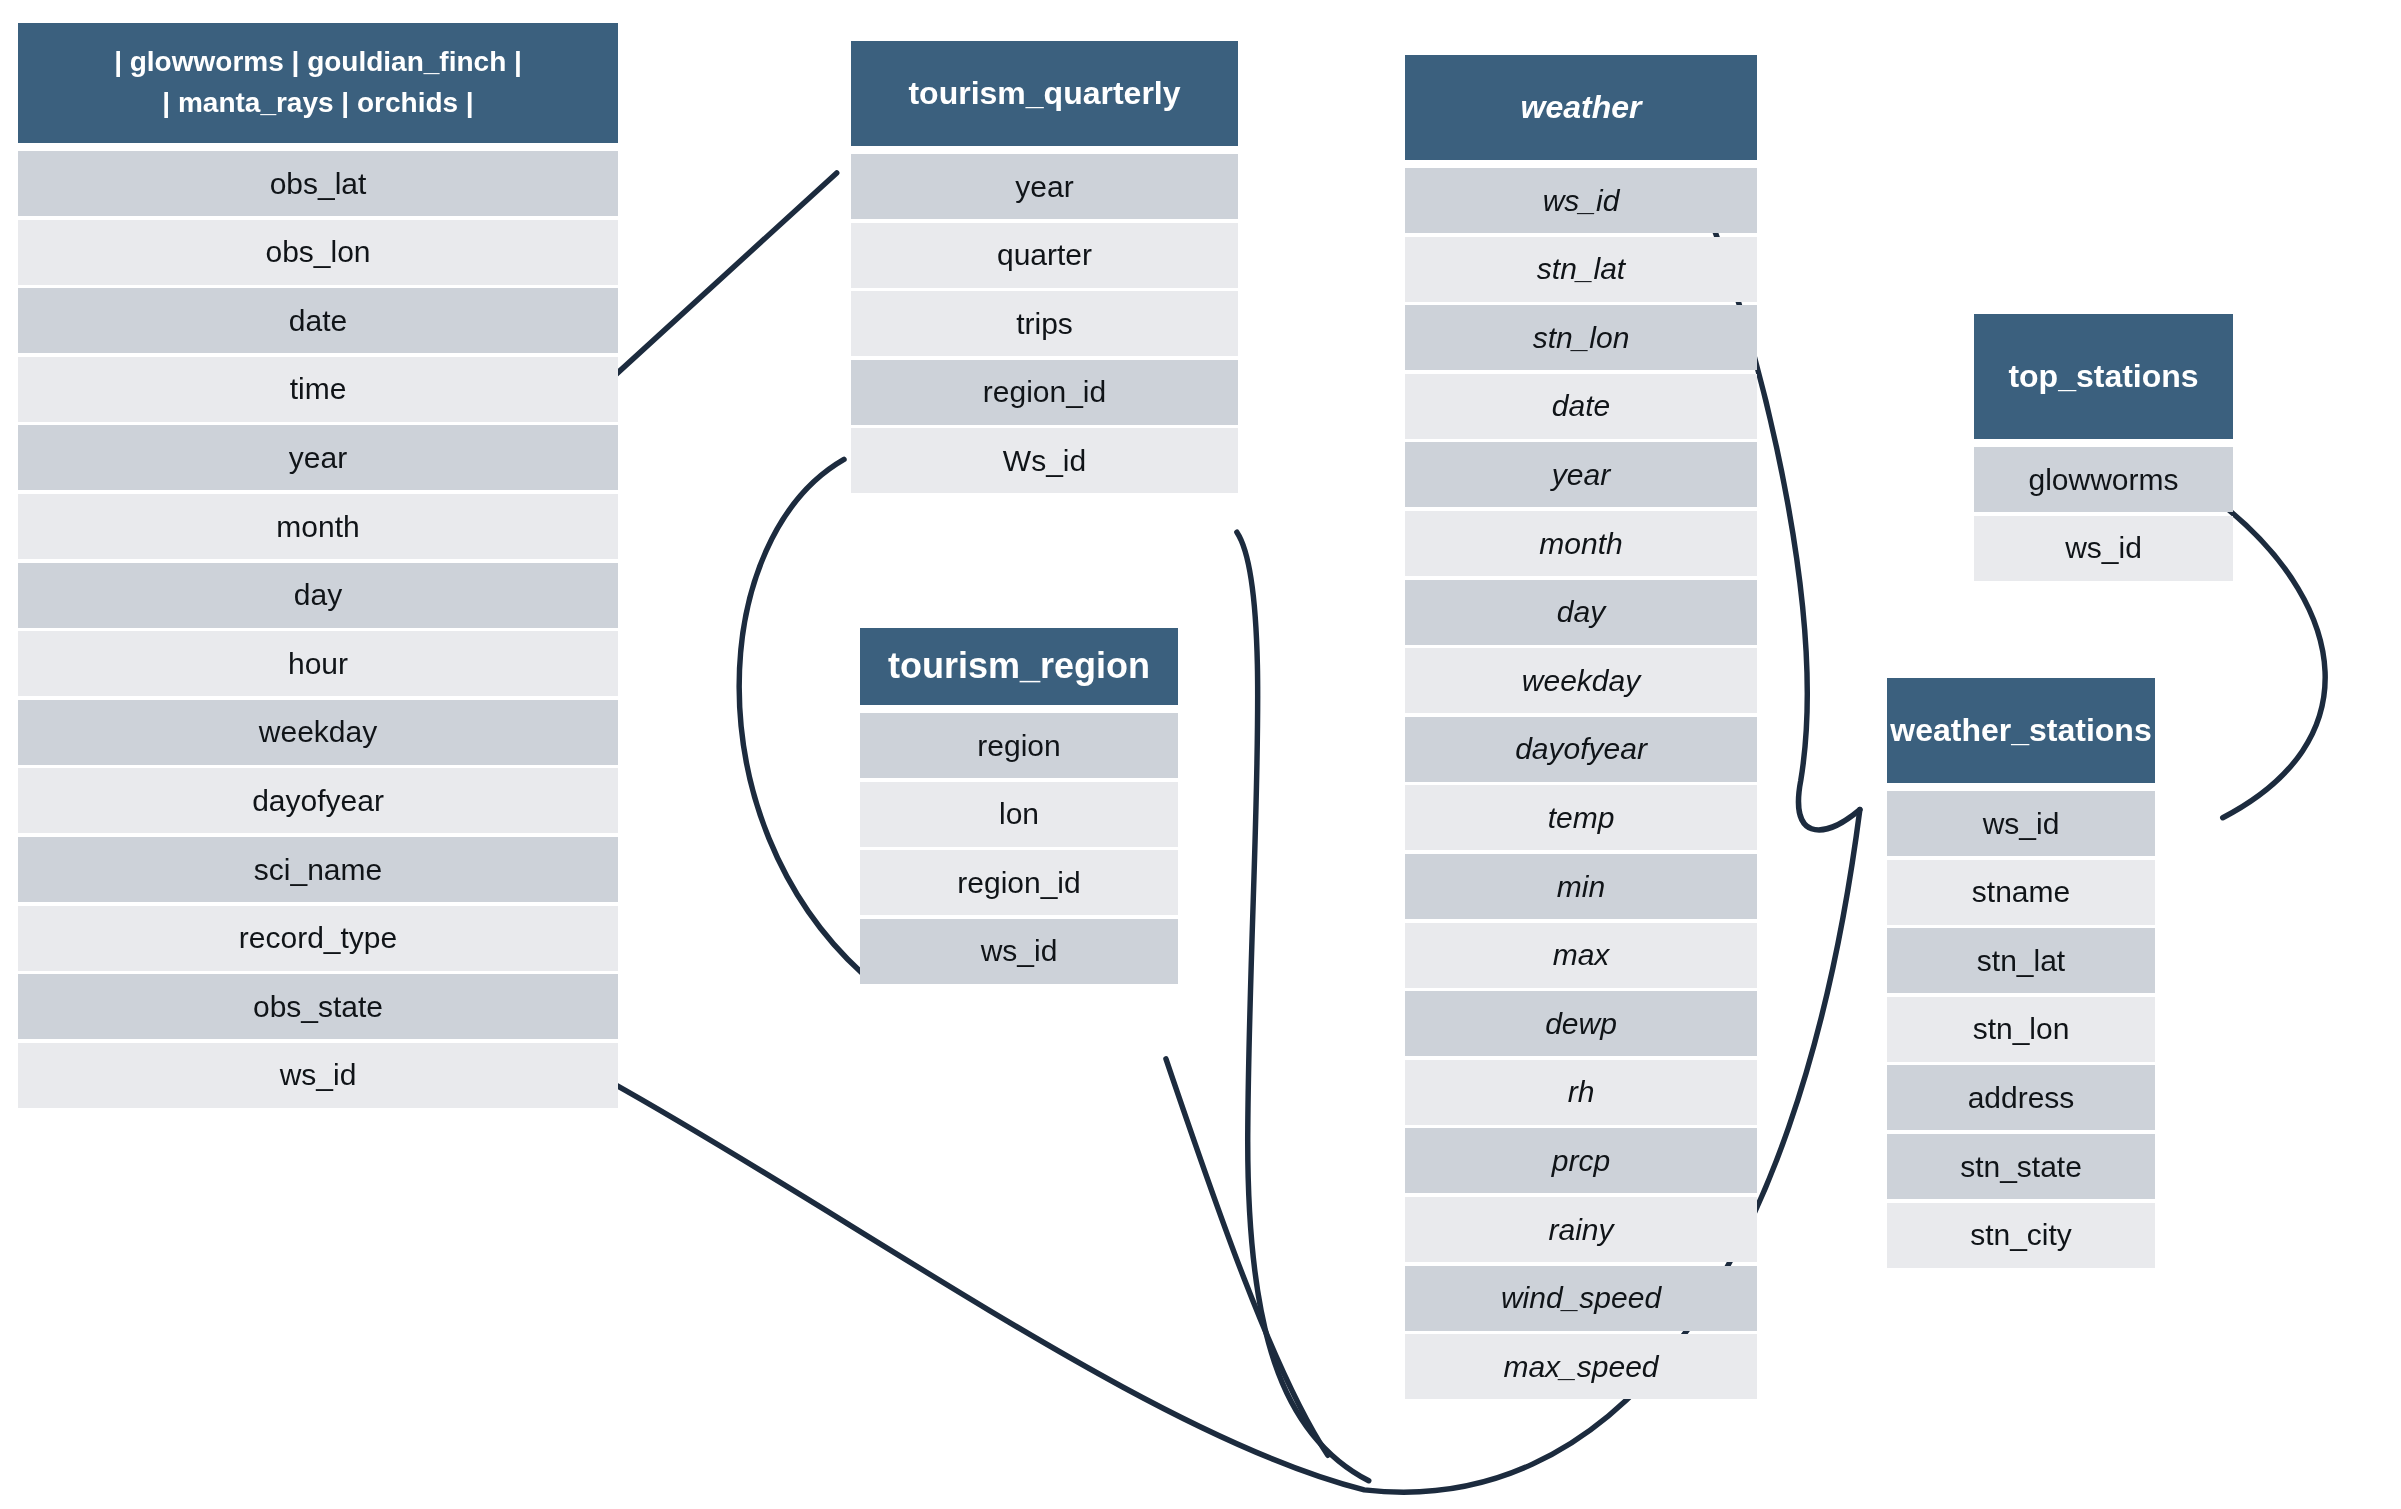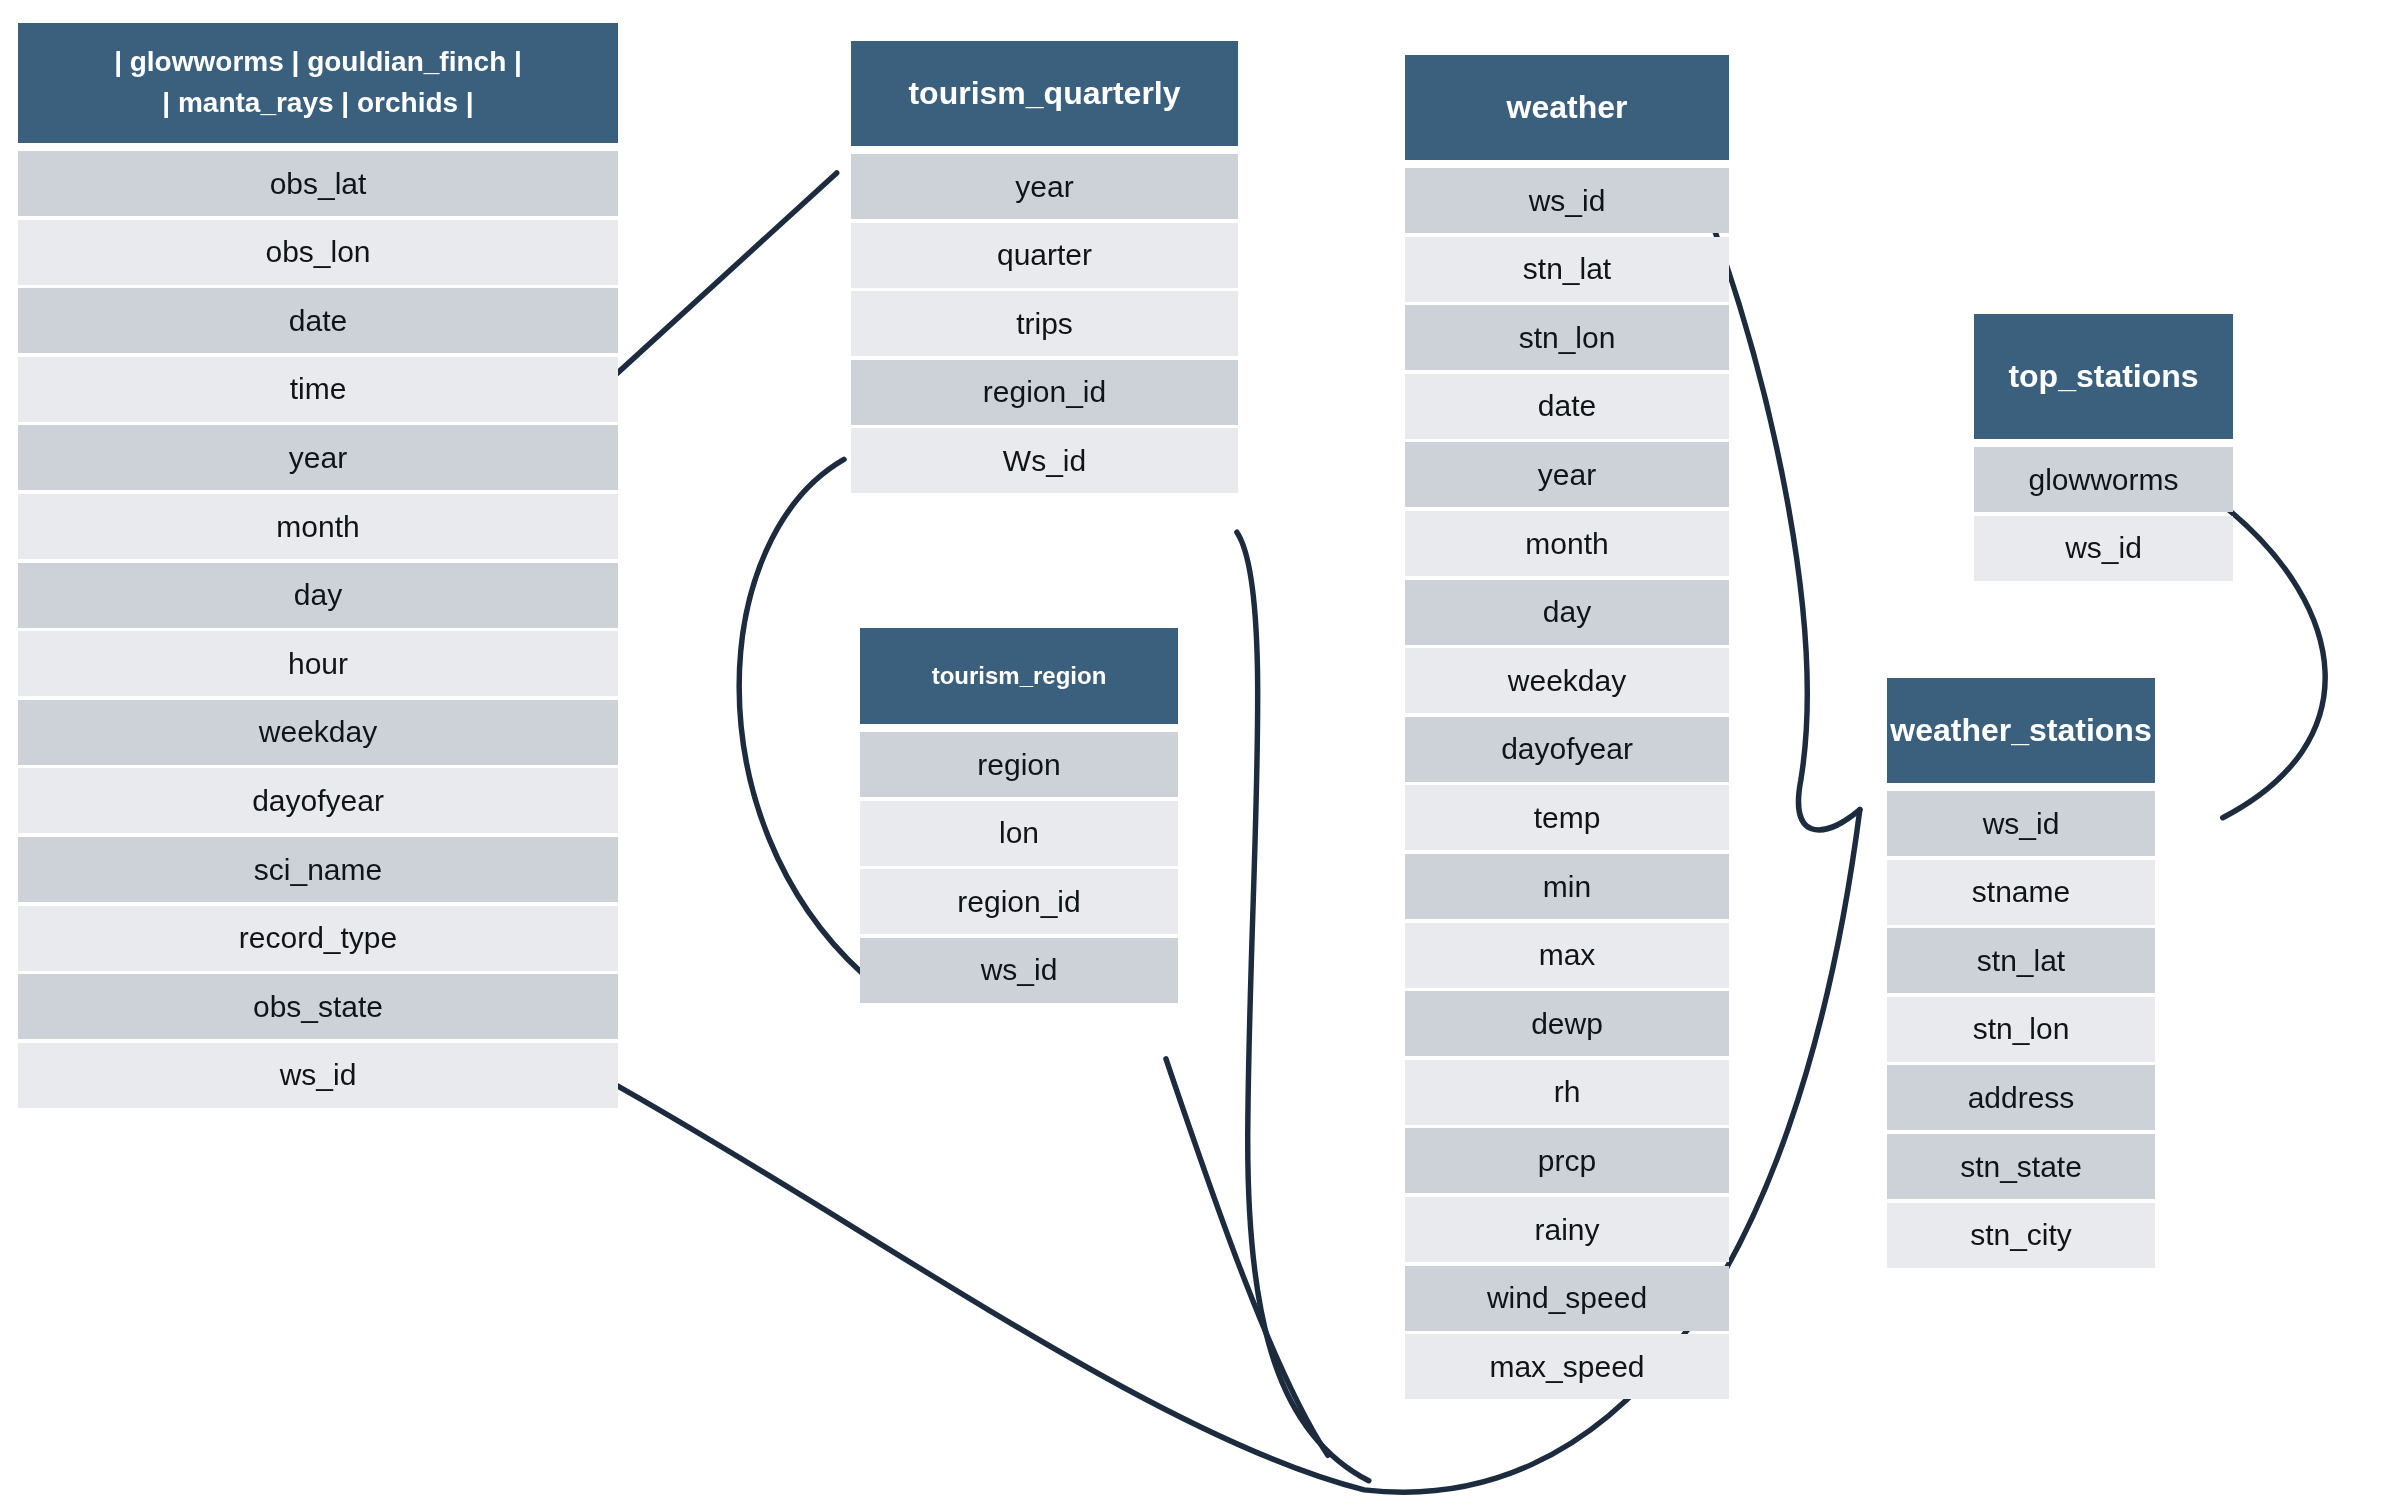--- a/index.html
+++ b/index.html
@@ -75,27 +75,27 @@
       </div>
       <div class="tbl" style="left: 851px; top: 41px; width: 387px;">
         <div class="tbl-header" style="height: 105px; font-size: 32px;">tourism_quarterly</div>
         <div class="tbl-row shade-dark">year</div>
         <div class="tbl-row shade-light">quarter</div>
         <div class="tbl-row shade-light">trips</div>
         <div class="tbl-row shade-dark">region_id</div>
         <div class="tbl-row shade-light">Ws_id</div>
       </div>
       <div class="tbl" style="left: 860px; top: 628px; width: 318px;">
-        <div class="tbl-header" style="height: 96px; font-size: 24px;">tourism_region</div>
+        <div class="tbl-header" style="height: 77px; font-size: 36px;">tourism_region</div>
         <div class="tbl-row shade-dark">region</div>
         <div class="tbl-row shade-light">lon</div>
         <div class="tbl-row shade-light">region_id</div>
         <div class="tbl-row shade-dark">ws_id</div>
       </div>
-      <div class="tbl" style="left: 1405px; top: 55px; width: 324px;">
+      <div class="tbl" style="left: 1405px; top: 55px; width: 352px; font-style: italic;">
         <div class="tbl-header" style="height: 105px; font-size: 32px;">weather</div>
         <div class="tbl-row shade-dark">ws_id</div>
         <div class="tbl-row shade-light">stn_lat</div>
         <div class="tbl-row shade-dark">stn_lon</div>
         <div class="tbl-row shade-light">date</div>
         <div class="tbl-row shade-dark">year</div>
         <div class="tbl-row shade-light">month</div>
         <div class="tbl-row shade-dark">day</div>
         <div class="tbl-row shade-light">weekday</div>
         <div class="tbl-row shade-dark">dayofyear</div>

